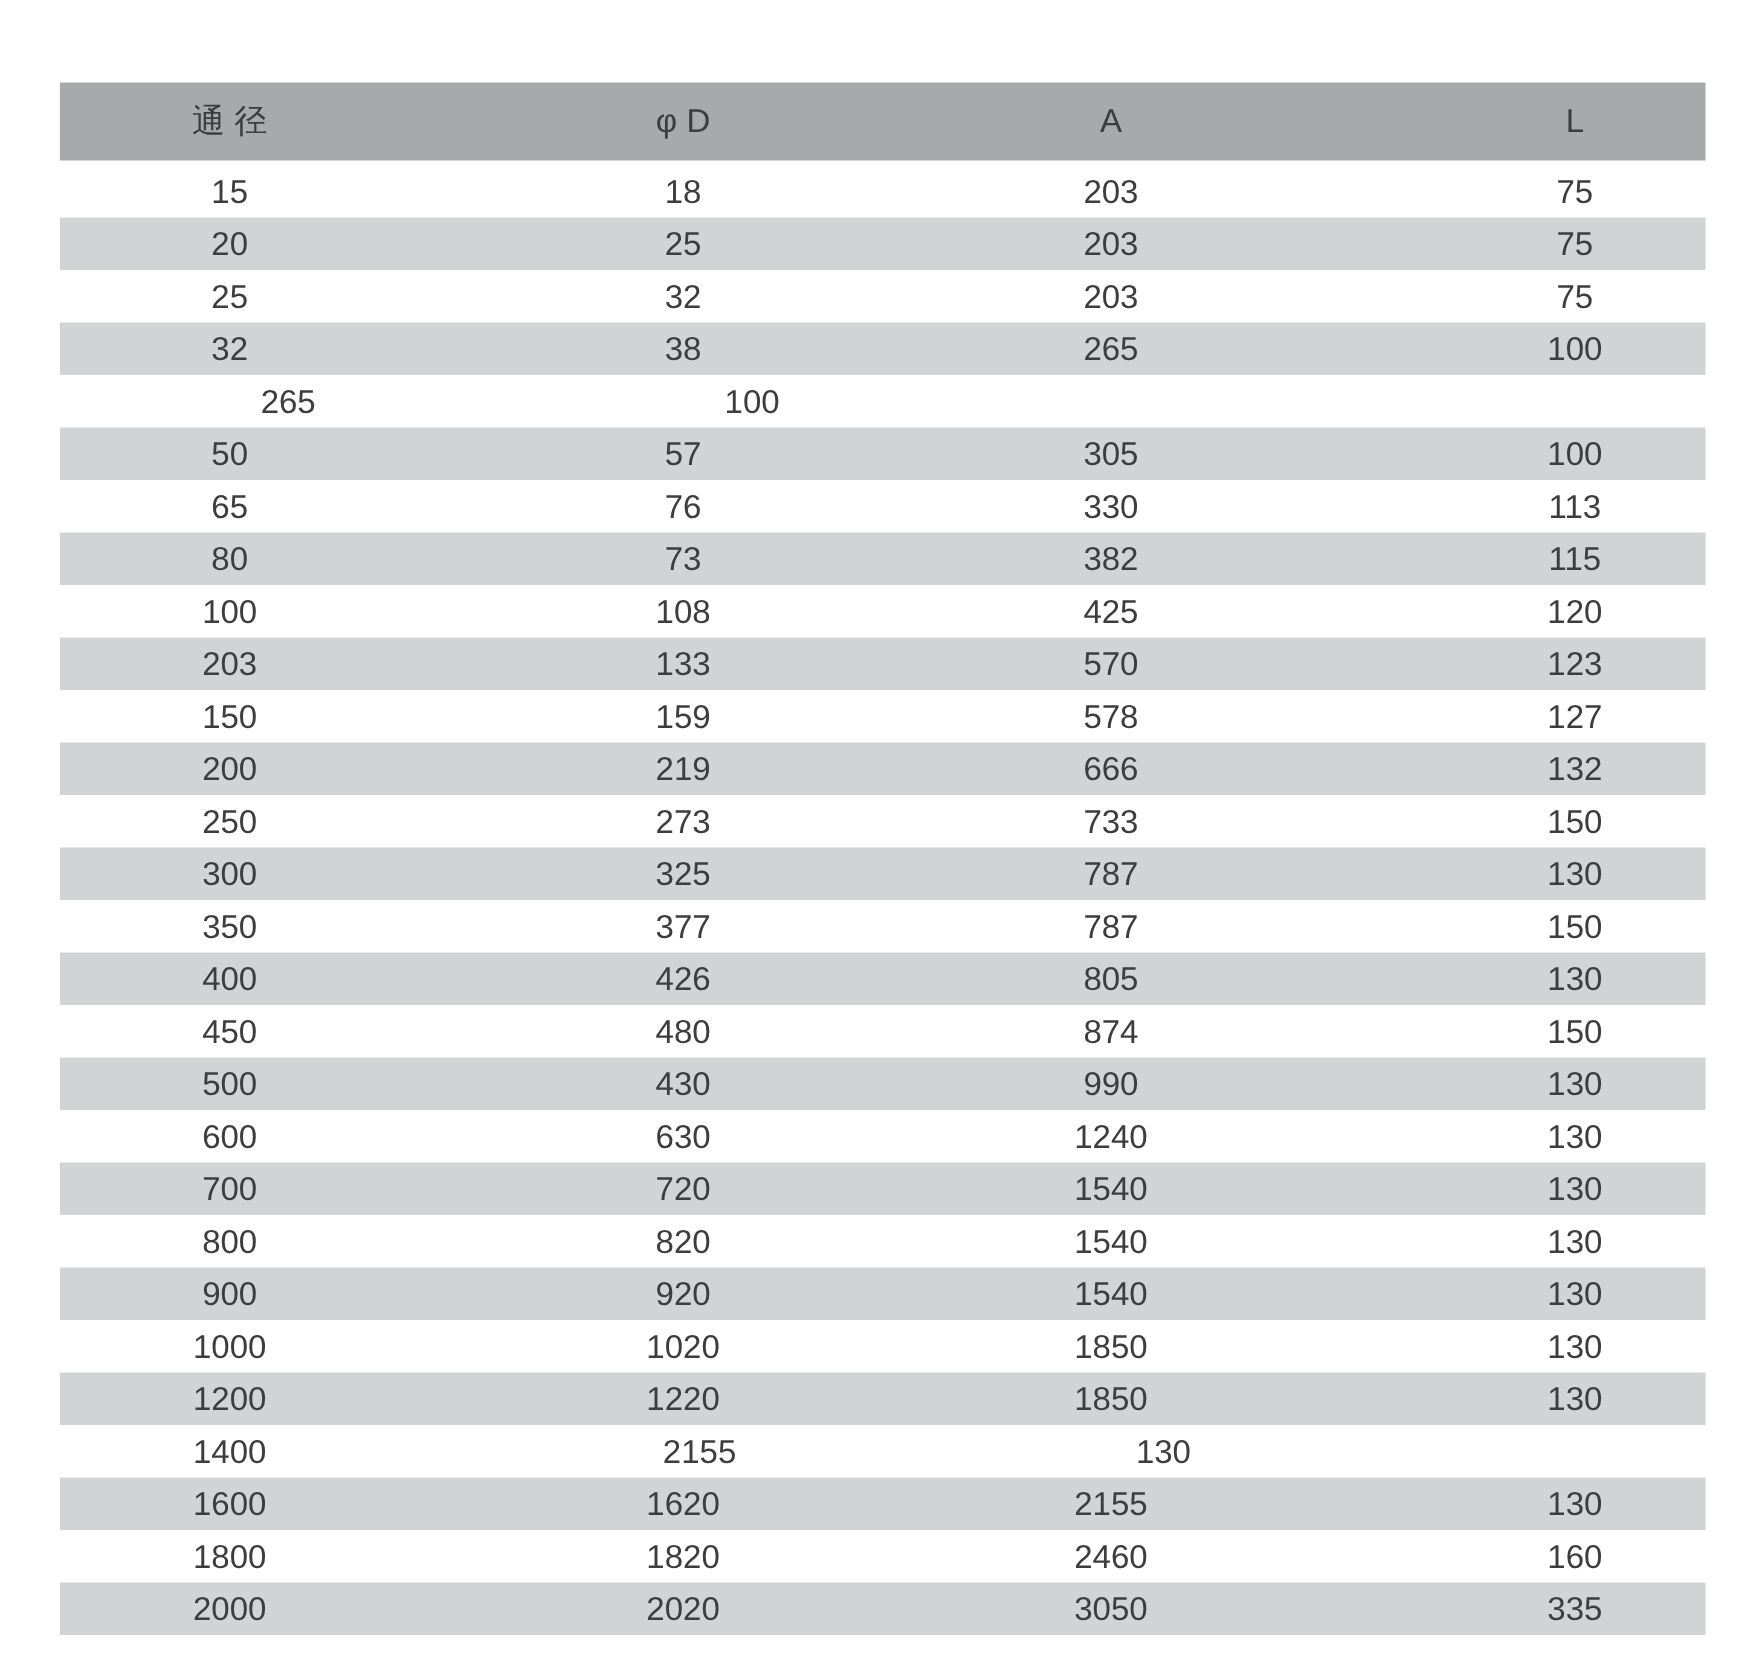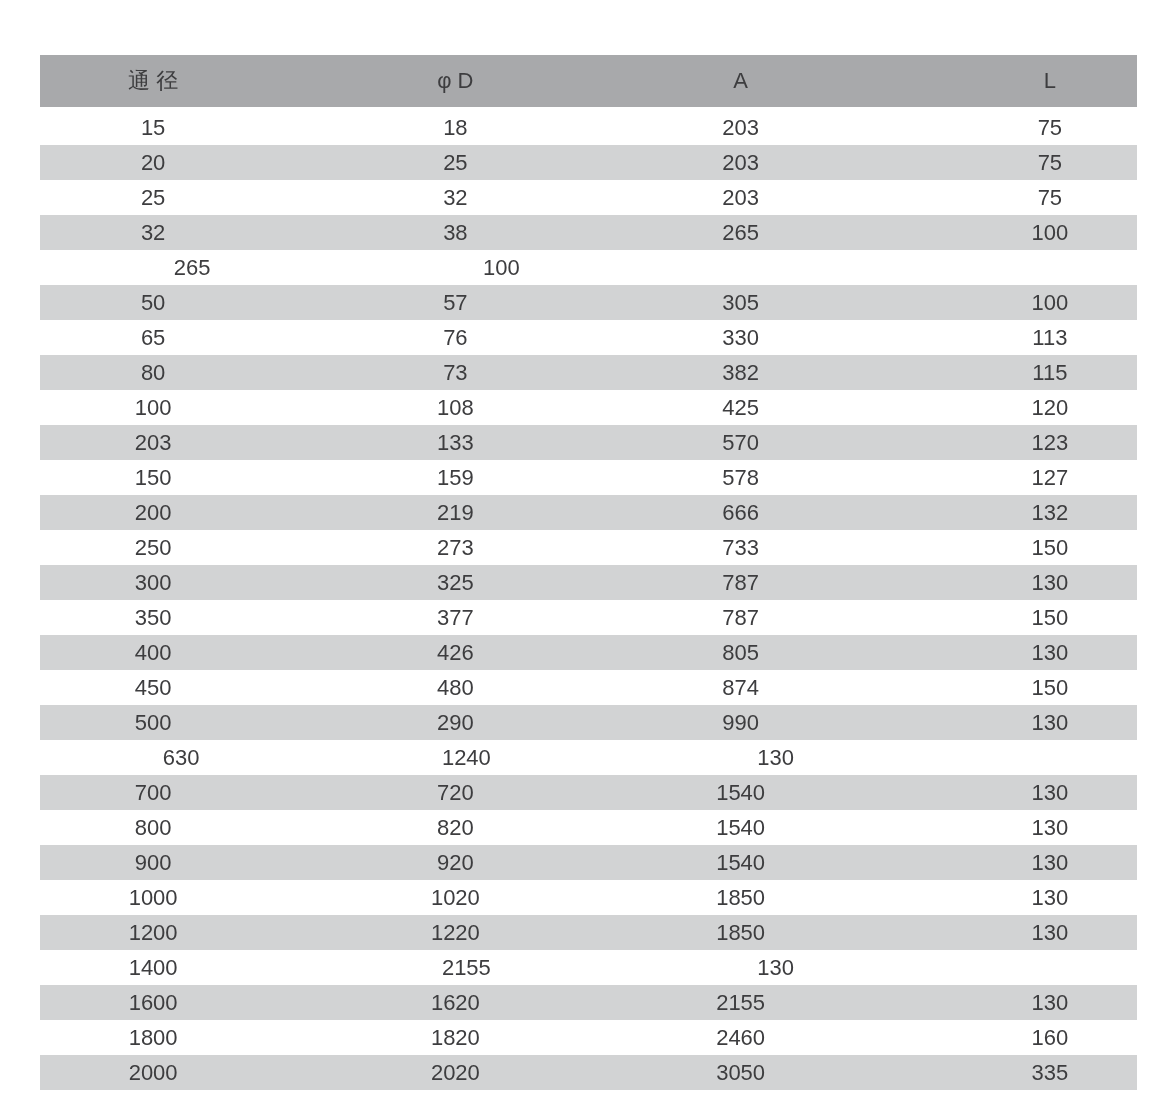--- a/index.html
+++ b/index.html
@@ -158,25 +158,26 @@
         <div class="cell c4">130</div>
       </div>
       <div class="body-row">
         <div class="cell c1">450</div>
         <div class="cell c2">480</div>
         <div class="cell c3">874</div>
         <div class="cell c4">150</div>
       </div>
       <div class="body-row stripe">
         <div class="cell c1">500</div>
-        <div class="cell c2">290</div>
+        <div class="cell c2">430</div>
         <div class="cell c3">990</div>
         <div class="cell c4">130</div>
       </div>
       <div class="body-row">
+        <div class="cell c1">600</div>
         <div class="cell c2">630</div>
         <div class="cell c3">1240</div>
         <div class="cell c4">130</div>
       </div>
       <div class="body-row stripe">
         <div class="cell c1">700</div>
         <div class="cell c2">720</div>
         <div class="cell c3">1540</div>
         <div class="cell c4">130</div>
       </div>

